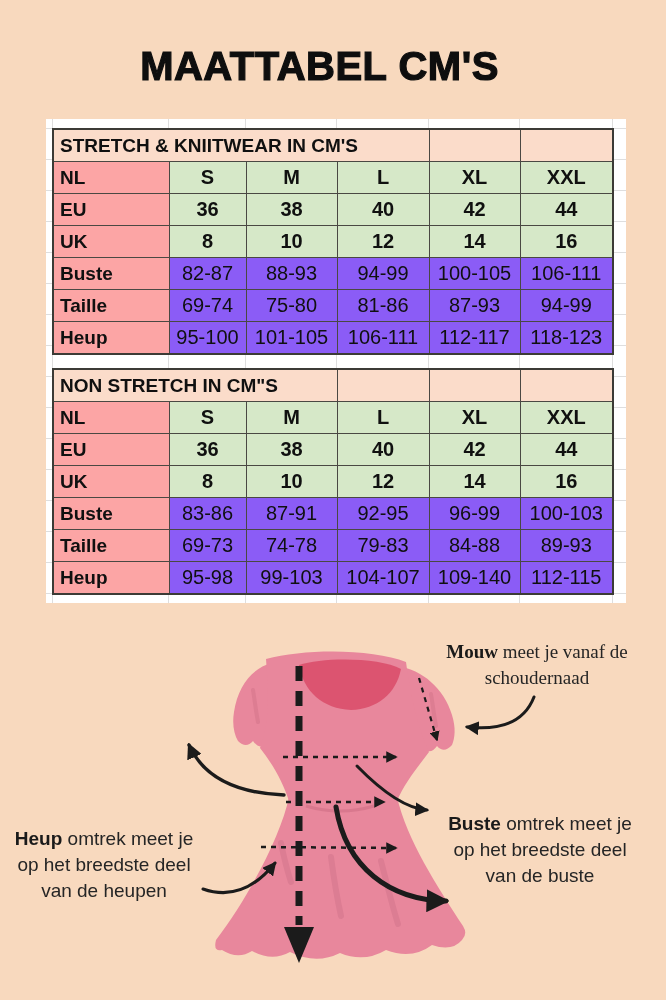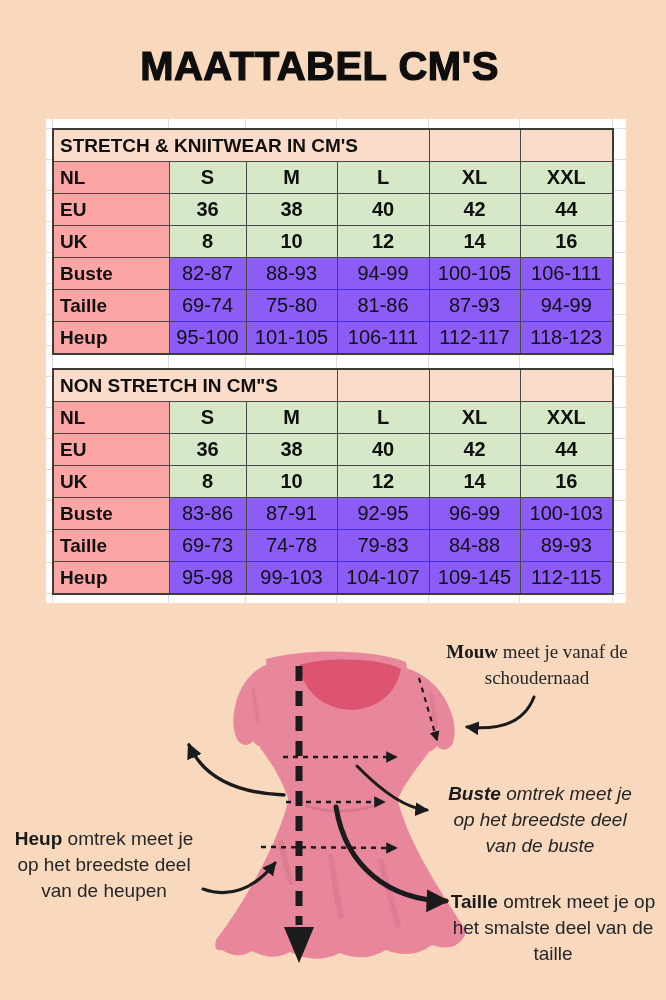--- a/index.html
+++ b/index.html
@@ -27,21 +27,21 @@
   td.hpad{background:#fbdcca;}
   td.lab{background:#fca5a5;font-weight:bold;font-size:19px;padding-left:6px;text-align:left;}
   td.szv{background:#d6e8c8;font-weight:bold;text-align:center;}
   td.mv{background:#8b5cf6;font-weight:normal;text-align:center;}
 
   
   .ann{position:absolute;font-size:19px;line-height:26px;color:#252525;text-align:center;}
   .ann b{font-weight:bold;color:#1a1a1a;}
   #ann-lengte{left:2px;top:675px;width:232px;}
   #ann-mouw{left:437px;top:639px;width:200px;font-family:Liberation Serif, serif;}
-  #ann-buste{left:440px;top:781px;width:200px;font-style:italic;}
+  #ann-buste{left:440px;top:811px;width:200px;}
   #ann-taille{left:448px;top:889px;width:210px;}
   #ann-heup{left:4px;top:826px;width:200px;}
 
   #diagram{position:absolute;left:0;top:0;width:666px;height:1000px;pointer-events:none;}
 </style>
 </head>
 <body>
 
 <div id="page">
 
@@ -177,21 +177,21 @@
       <td class="mv">74-78</td>
       <td class="mv">79-83</td>
       <td class="mv">84-88</td>
       <td class="mv">89-93</td>
     </tr>
     <tr>
       <td class="lab">Heup</td>
       <td class="mv">95-98</td>
       <td class="mv">99-103</td>
       <td class="mv">104-107</td>
-      <td class="mv">109-145</td>
+      <td class="mv">109-140</td>
       <td class="mv">112-115</td>
     </tr>
   </tbody>
     </table>
 
   <svg id="diagram" viewBox="0 0 666 1000">
     <defs>
       <marker id="ah" viewBox="0 0 10 10" refX="8.5" refY="5" markerWidth="4.6" markerHeight="4.6" orient="auto-start-reverse">
         <path d="M0,0 L10,5 L0,10 z" fill="#1b1b1b"></path>
       </marker>
@@ -222,16 +222,15 @@
 
     <path stroke="#1b1b1b" stroke-width="3.4" fill="none" stroke-linecap="round" marker-end="url(#ah)" d="M284,795 Q210,792 189,745"></path>
     <path stroke="#1b1b1b" stroke-width="3" fill="none" stroke-linecap="round" marker-end="url(#ah)" d="M534,697 Q520,733 467,727"></path>
     <path stroke="#1b1b1b" stroke-width="3" fill="none" stroke-linecap="round" marker-end="url(#ah)" d="M357,766 Q398,808 427,810"></path>
     <path stroke="#1b1b1b" stroke-width="5" fill="none" stroke-linecap="round" marker-end="url(#ah)" d="M336,807 C346,868 390,900 446,901"></path>
     <path stroke="#1b1b1b" stroke-width="3" fill="none" stroke-linecap="round" marker-end="url(#ah)" d="M203,889 Q243,903 275,863"></path>
   </svg>
 
   <div class="ann" id="ann-mouw"><b>Mouw</b><span> meet je vanaf de schoudernaad</span></div>
   <div class="ann" id="ann-buste"><b>Buste</b><span> omtrek meet je op het breedste deel van de buste</span></div>
-  <div class="ann" id="ann-taille"><b>Taille</b><span> omtrek meet je op het smalste deel van de taille</span></div>
   <div class="ann" id="ann-heup"><b>Heup</b><span> omtrek meet je op het breedste deel van de heupen</span></div>
 
 </div>
 
 </body></html>

